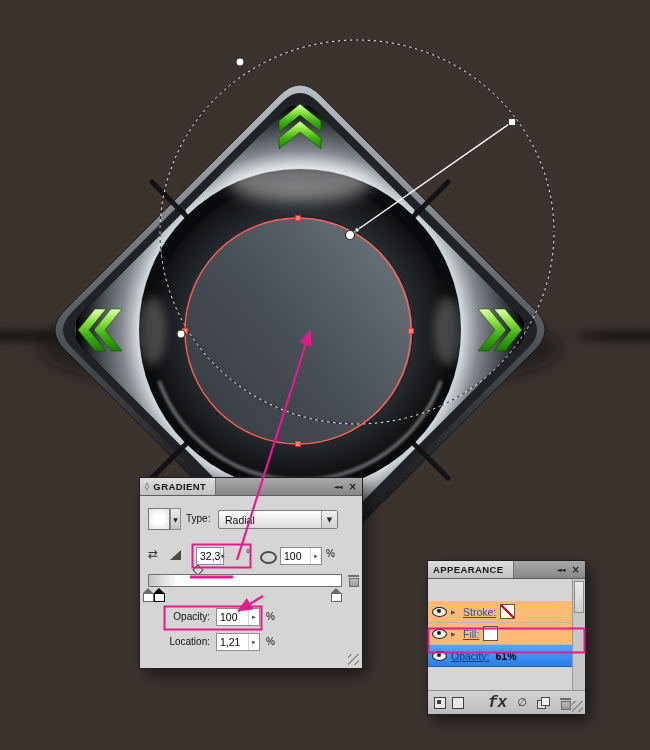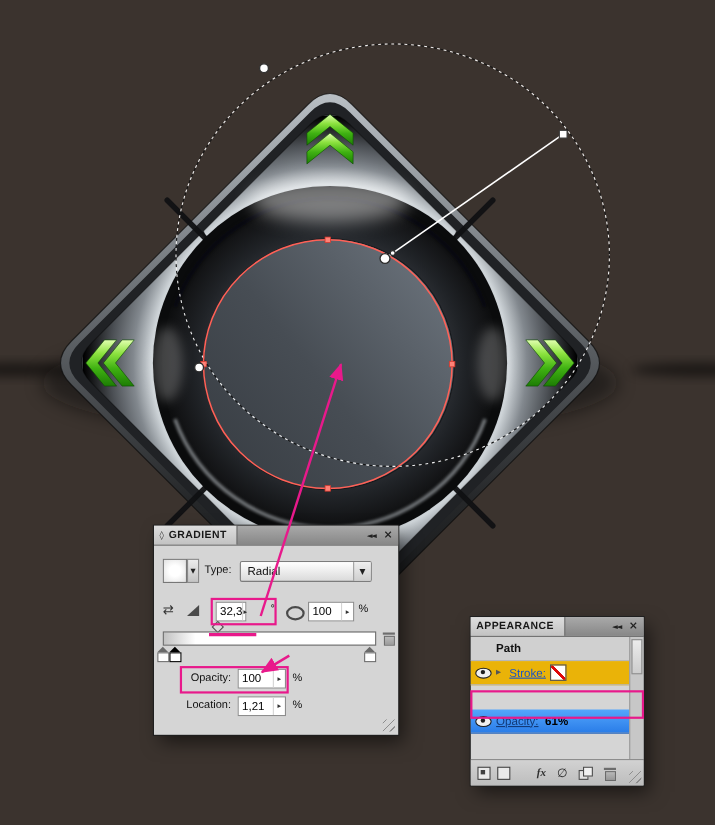--- a/index.html
+++ b/index.html
@@ -57,40 +57,40 @@
   .gstop.sel b{border-color:#000;}
   .trashicon{position:absolute;width:11px;height:13px;opacity:.8;}
   .trashicon i{position:absolute;left:0;top:2px;width:11px;height:2px;background:#555;}
   .trashicon b{position:absolute;left:1px;top:5px;width:8px;height:7px;border:1px solid #555;
         background:linear-gradient(#b5b5b5,#8d8d8d);}
   .grip{position:absolute;width:11px;height:11px;
         background:repeating-linear-gradient(135deg,transparent 0 2px,#8d8d8d 2px 3px,transparent 3px 5px);}
 
   
   .arow{position:absolute;left:0;width:144px;height:22px;display:flex;align-items:center;gap:4px;
-        padding-left:4px;box-sizing:border-box;border-bottom:1px solid #b7b7b7;background:#eab308;
+        padding-left:4px;box-sizing:border-box;border-bottom:1px solid #b7b7b7;background:#fdba74;
         font-size:10.5px;}
   .arow.hdr{background:#d0d0d0;font-weight:bold;}
   .arow.selected{background:linear-gradient(#54a6fc,#2a7de8);border-bottom:1px solid #1d5fb8;}
   .eyecol{width:15px;display:flex;justify-content:center;}
   .eye{width:13px;height:8px;border:1px solid #1e1e1e;border-radius:50%;background:#f0f0f0;position:relative;}
   .eye i{position:absolute;left:4px;top:1px;width:4px;height:4px;background:#1e1e1e;border-radius:50%;}
   .disc{width:8px;font-size:6px;color:#555;}
   .linkblue{color:#1a54c7;text-decoration:underline;}
   .linknavy{color:#123a78;text-decoration:underline;}
   .val40{font-weight:bold;color:#000;margin-left:2px;}
   .sw{width:15px;height:15px;border:1px solid #555;background:#fff;box-sizing:border-box;}
   .sw.none{background:linear-gradient(to top right,#fff 43%,#e00808 43%,#e00808 57%,#fff 57%);}
   .scroll{position:absolute;right:0;top:18px;width:13px;background:#c7c7c7;border-left:1px solid #979797;box-sizing:border-box;}
   .thumb{margin:2px 1px;height:30px;background:linear-gradient(#ececec,#cdcdcd);border:1px solid #8e8e8e;}
   .atoolbar{position:absolute;left:0;right:0;bottom:0;height:24px;border-top:1px solid #8d8d8d;
         background:linear-gradient(#d2d2d2,#bdbdbd);display:flex;align-items:center;padding:0 6px;box-sizing:border-box;}
   .sqicon{width:10px;height:10px;border:1px solid #3f3f3f;background:#e9e9e9;position:relative;}
   .sqicon.filled i{position:absolute;left:2px;top:2px;width:4px;height:4px;background:#3f3f3f;}
-  .fx{font-family:Liberation Serif, serif;font-style:italic;font-weight:bold;font-size:10px;color:#2e2e2e;}
+  .fx{font-family:Liberation Mono, monospace;font-style:italic;font-weight:bold;font-size:16px;color:#2e2e2e;}
   .clearicon{font-size:11px;color:#2e2e2e;}
   .dupicon{position:relative;width:13px;height:12px;}
   .dupicon i{position:absolute;left:0;top:3px;width:7px;height:7px;border:1px solid #4a4a4a;background:#e2e2e2;}
   .dupicon b{position:absolute;left:4px;top:0;width:7px;height:7px;border:1px solid #4a4a4a;background:#f1f1f1;}
 </style>
 </head>
 <body>
 
 <div class="stage">
 
@@ -288,33 +288,39 @@
   <div class="phead">
     <div class="ptab">
       <span>APPEARANCE</span>
     </div>
     <div class="phicons">
       <span class="col glyph">◄◄</span>
       <span class="cls glyph">×</span>
     </div>
   </div>
 
-  <div class="arow hdr" style="top:18px;">
-    <span class="eyecol"></span>
-    <span>Path</span>
-  </div>
   <div class="arow" style="top:40px;">
     <span class="eyecol">
           <span class="eye">
             <i></i>
           </span>
         </span>
     <span class="disc glyph">▶</span>
     <span class="linkblue">Stroke:</span>
     <span class="sw none"></span>
+  </div>
+  <div class="arow" style="top:62px;">
+    <span class="eyecol">
+          <span class="eye">
+            <i></i>
+          </span>
+        </span>
+    <span class="disc glyph">▶</span>
+    <span class="linkblue">Fill:</span>
+    <span class="sw"></span>
   </div>
   <div class="arow selected" style="top:84px;">
     <span class="eyecol">
           <span class="eye">
             <i></i>
           </span>
         </span>
     <span class="linknavy">Opacity:</span>
     <span class="val40">61%</span>
   </div>

